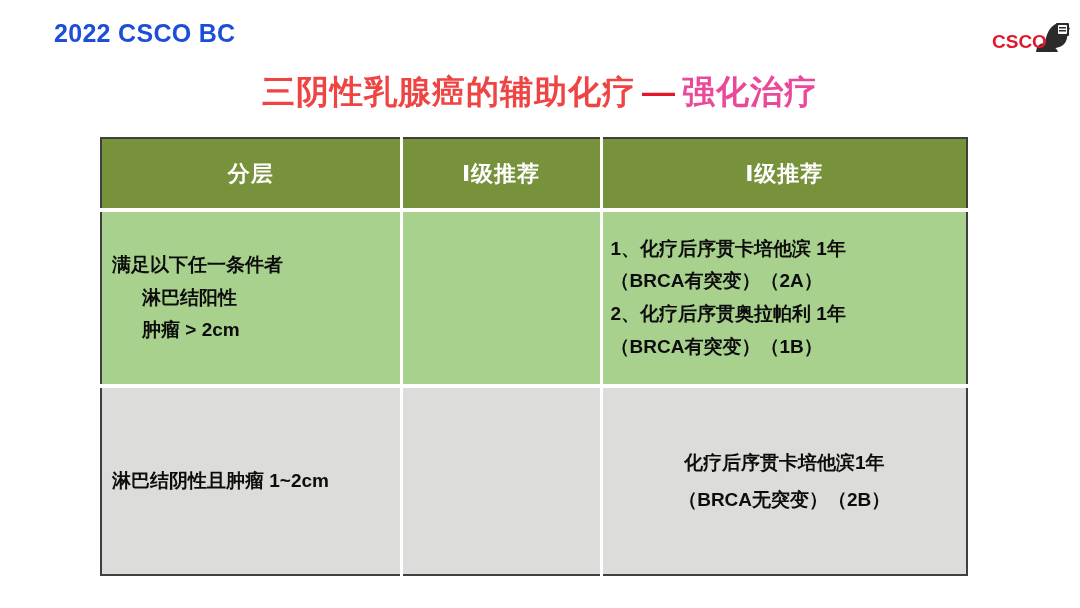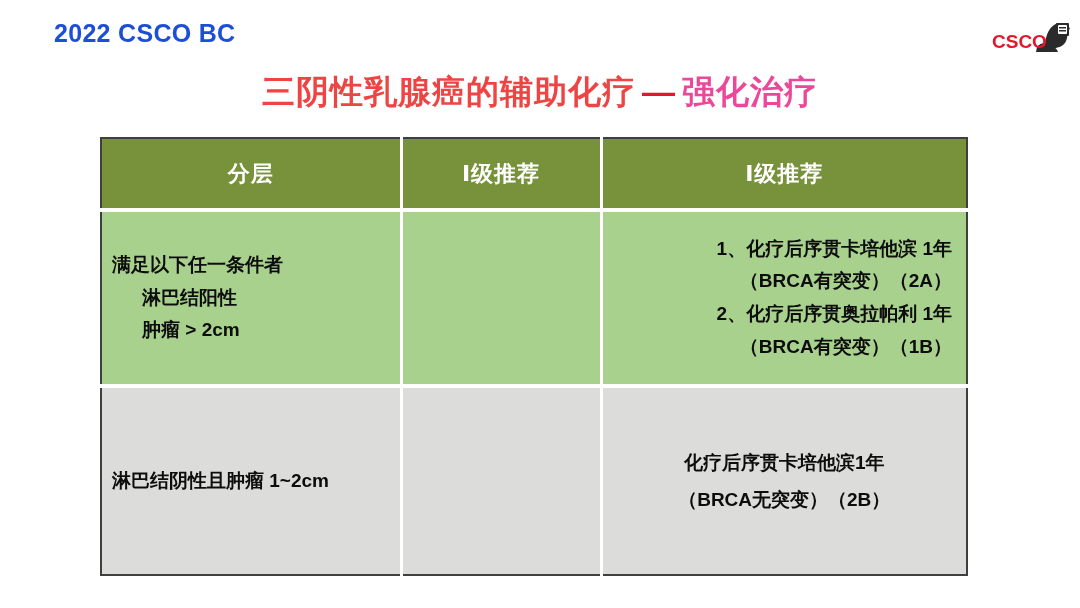--- a/index.html
+++ b/index.html
@@ -102,23 +102,23 @@
   }
   .cell-strat-1 .lvl-0 { display: block; }
   .cell-strat-1 .lvl-1 { display: block; padding-left: 30px; }
 
   .cell-strat-2 {
     padding-left: 10px;
     line-height: 1.5;
   }
 
   .cell-rec {
-    text-align: right;
+    text-align: left;
     line-height: 1.72;
-    padding: 0 14px;
+    padding: 0 8px;
   }
   .cell-rec .rec-line { display: block; white-space: nowrap; }
   .cell-rec .rec-sub  { display: block; white-space: nowrap; }
 
   .cell-rec-2 {
     text-align: center;
     line-height: 1.95;
     padding: 0 6px;
   }
   .cell-rec-2 span { display: block; white-space: nowrap; }

